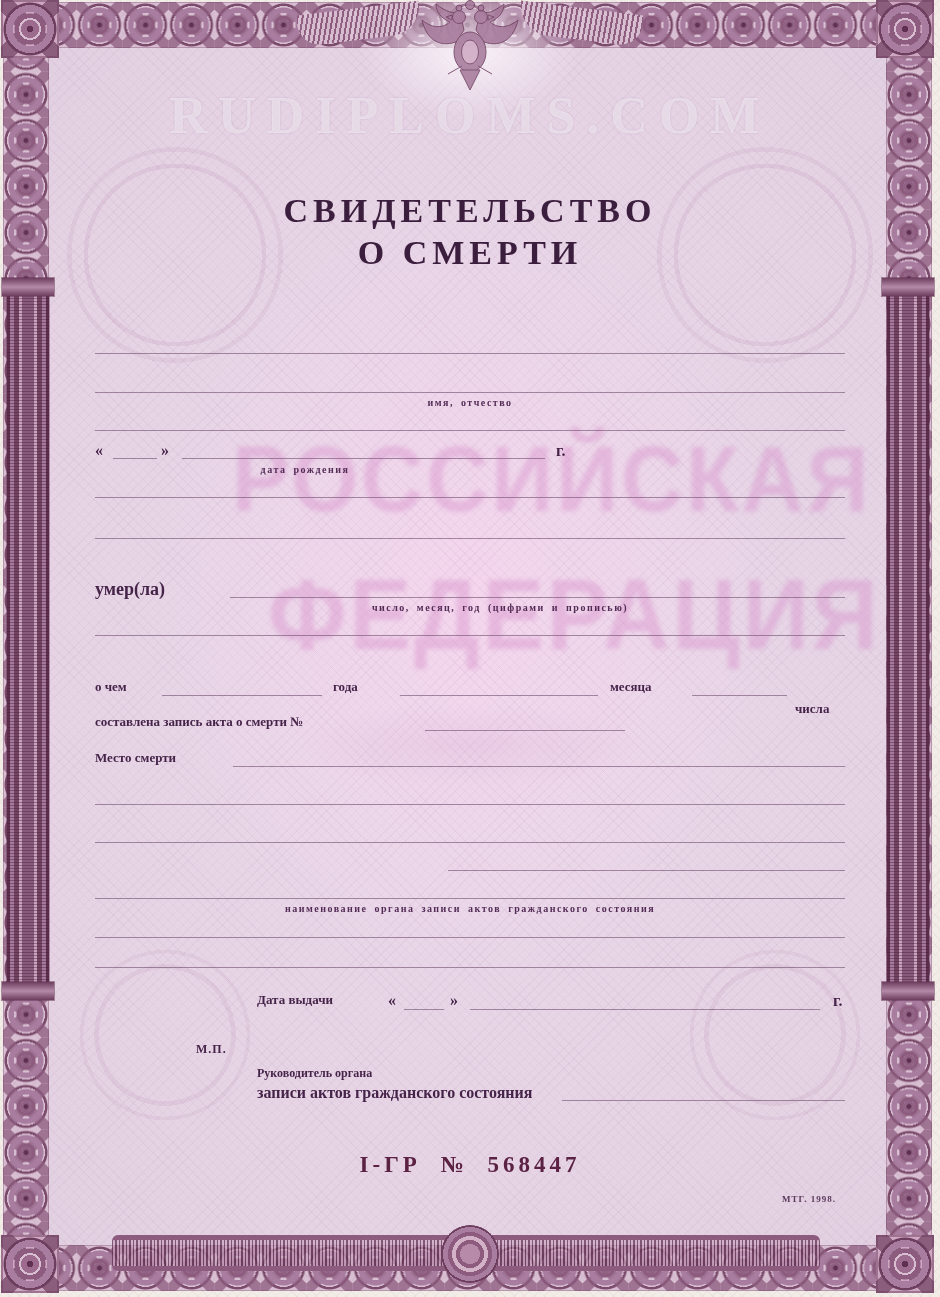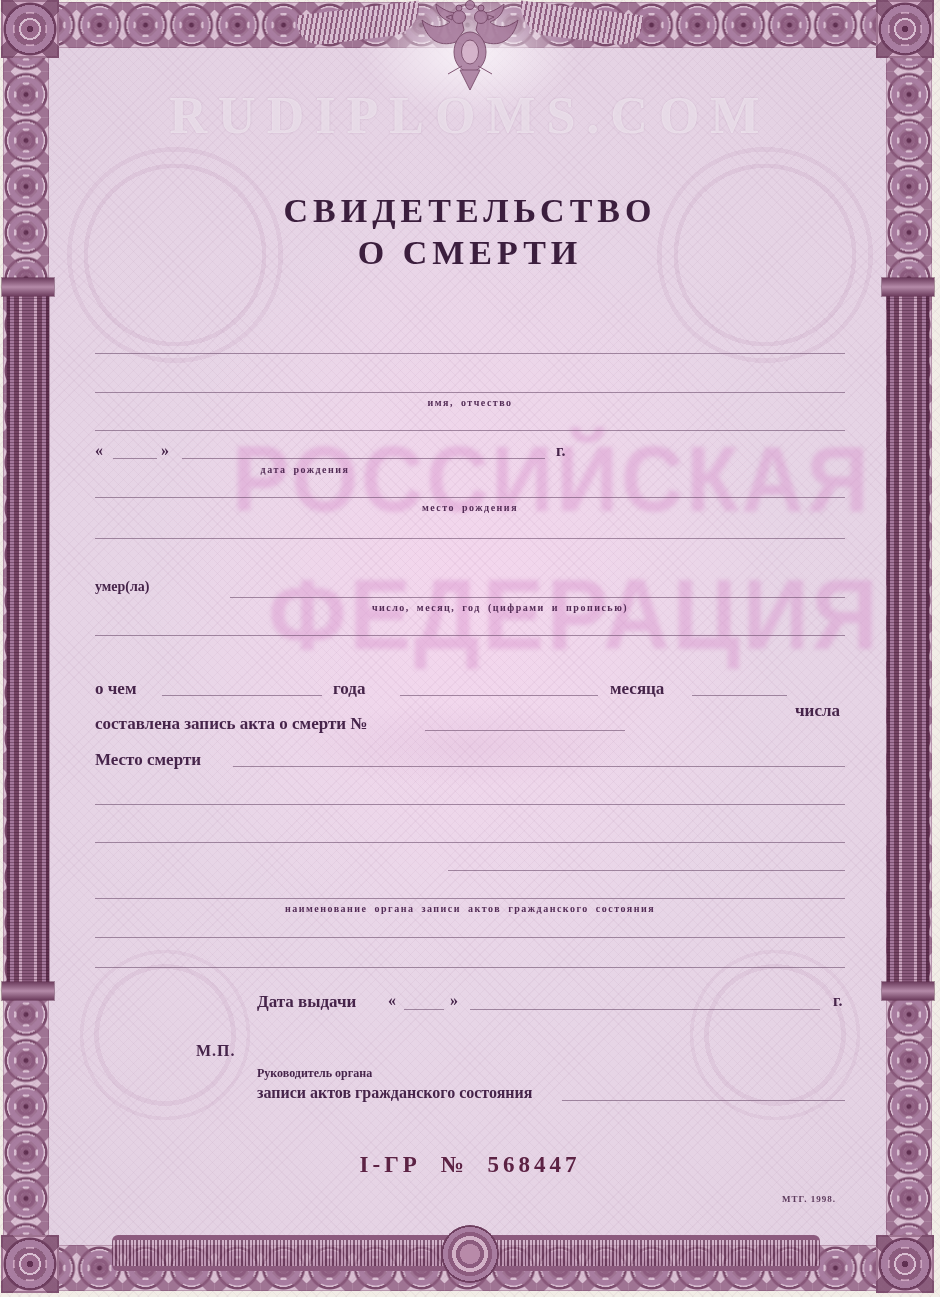--- a/index.html
+++ b/index.html
@@ -111,22 +111,22 @@
   .content{position:absolute; inset:0; z-index:5;border-radius:22px;}
   .title{
     position:absolute; left:0; right:0; top:190px; text-align:center;
     color:#3b1e3d; font-weight:bold; font-size:34px; line-height:42px; letter-spacing:5px;
   }
   .fline{position:absolute; border-bottom:1px solid rgba(110,78,110,.6); height:16px;}
   .hint{
     position:absolute; text-align:center; font-weight:bold; font-size:10px;
     color:#532c56; letter-spacing:1.5px; word-spacing:3px;
   }
-  .lbl{position:absolute; font-weight:bold; font-size:17px; color:#46244a; white-space:nowrap;}
-  .sm{font-size:16px;}
+  .lbl{position:absolute; font-weight:bold; font-size:13px; color:#46244a; white-space:nowrap;}
+  .sm{font-size:12px;}
   .serial{
     position:absolute; left:0; right:0; top:1152px; text-align:center;
     color:#5c2244; font-weight:bold; font-size:23px; letter-spacing:4px; word-spacing:10px;
   }
   .printcode{position:absolute; left:782px; top:1194px; font-size:9px; font-weight:bold; color:#5c3a5c; letter-spacing:1px;}
 </style>
 </head>
 <body>
 
 <div class="cert">
@@ -185,25 +185,24 @@
     <div class="fline" style="left:95px; width:750px; top:414px;"></div>
 
     <div class="lbl" style="left:95px; top:442px; font-size:16px;">«</div>
     <div class="fline" style="left:113px; width:44px; top:442px;"></div>
     <div class="lbl" style="left:161px; top:442px; font-size:16px;">»</div>
     <div class="fline" style="left:182px; width:363px; top:442px;"></div>
     <div class="lbl" style="left:556px; top:442px; font-size:16px;">г.</div>
     <div class="hint" style="left:175px; width:260px; top:464px;">дата рождения</div>
 
     <div class="fline" style="left:95px; width:750px; top:481px;"></div>
-    <div class="hint" style="left:95px; width:750px; top:502px;">место рождения</div>
 
     <div class="fline" style="left:95px; width:750px; top:522px;"></div>
 
-    <div class="lbl" style="left:95px; top:579px; font-size:14px;">умер(ла)</div>
+    <div class="lbl" style="left:95px; top:579px; font-size:18px;">умер(ла)</div>
     <div class="fline" style="left:230px; width:615px; top:581px;"></div>
     <div class="hint" style="left:230px; width:540px; top:602px;">число, месяц, год (цифрами и прописью)</div>
     <div class="fline" style="left:95px; width:750px; top:619px;"></div>
 
     <div class="lbl" style="left:95px; top:679px;">о чем</div>
     <div class="fline" style="left:162px; width:160px; top:679px;"></div>
     <div class="lbl" style="left:333px; top:679px;">года</div>
     <div class="fline" style="left:400px; width:198px; top:679px;"></div>
     <div class="lbl" style="left:610px; top:679px;">месяца</div>
     <div class="fline" style="left:692px; width:95px; top:679px;"></div>

